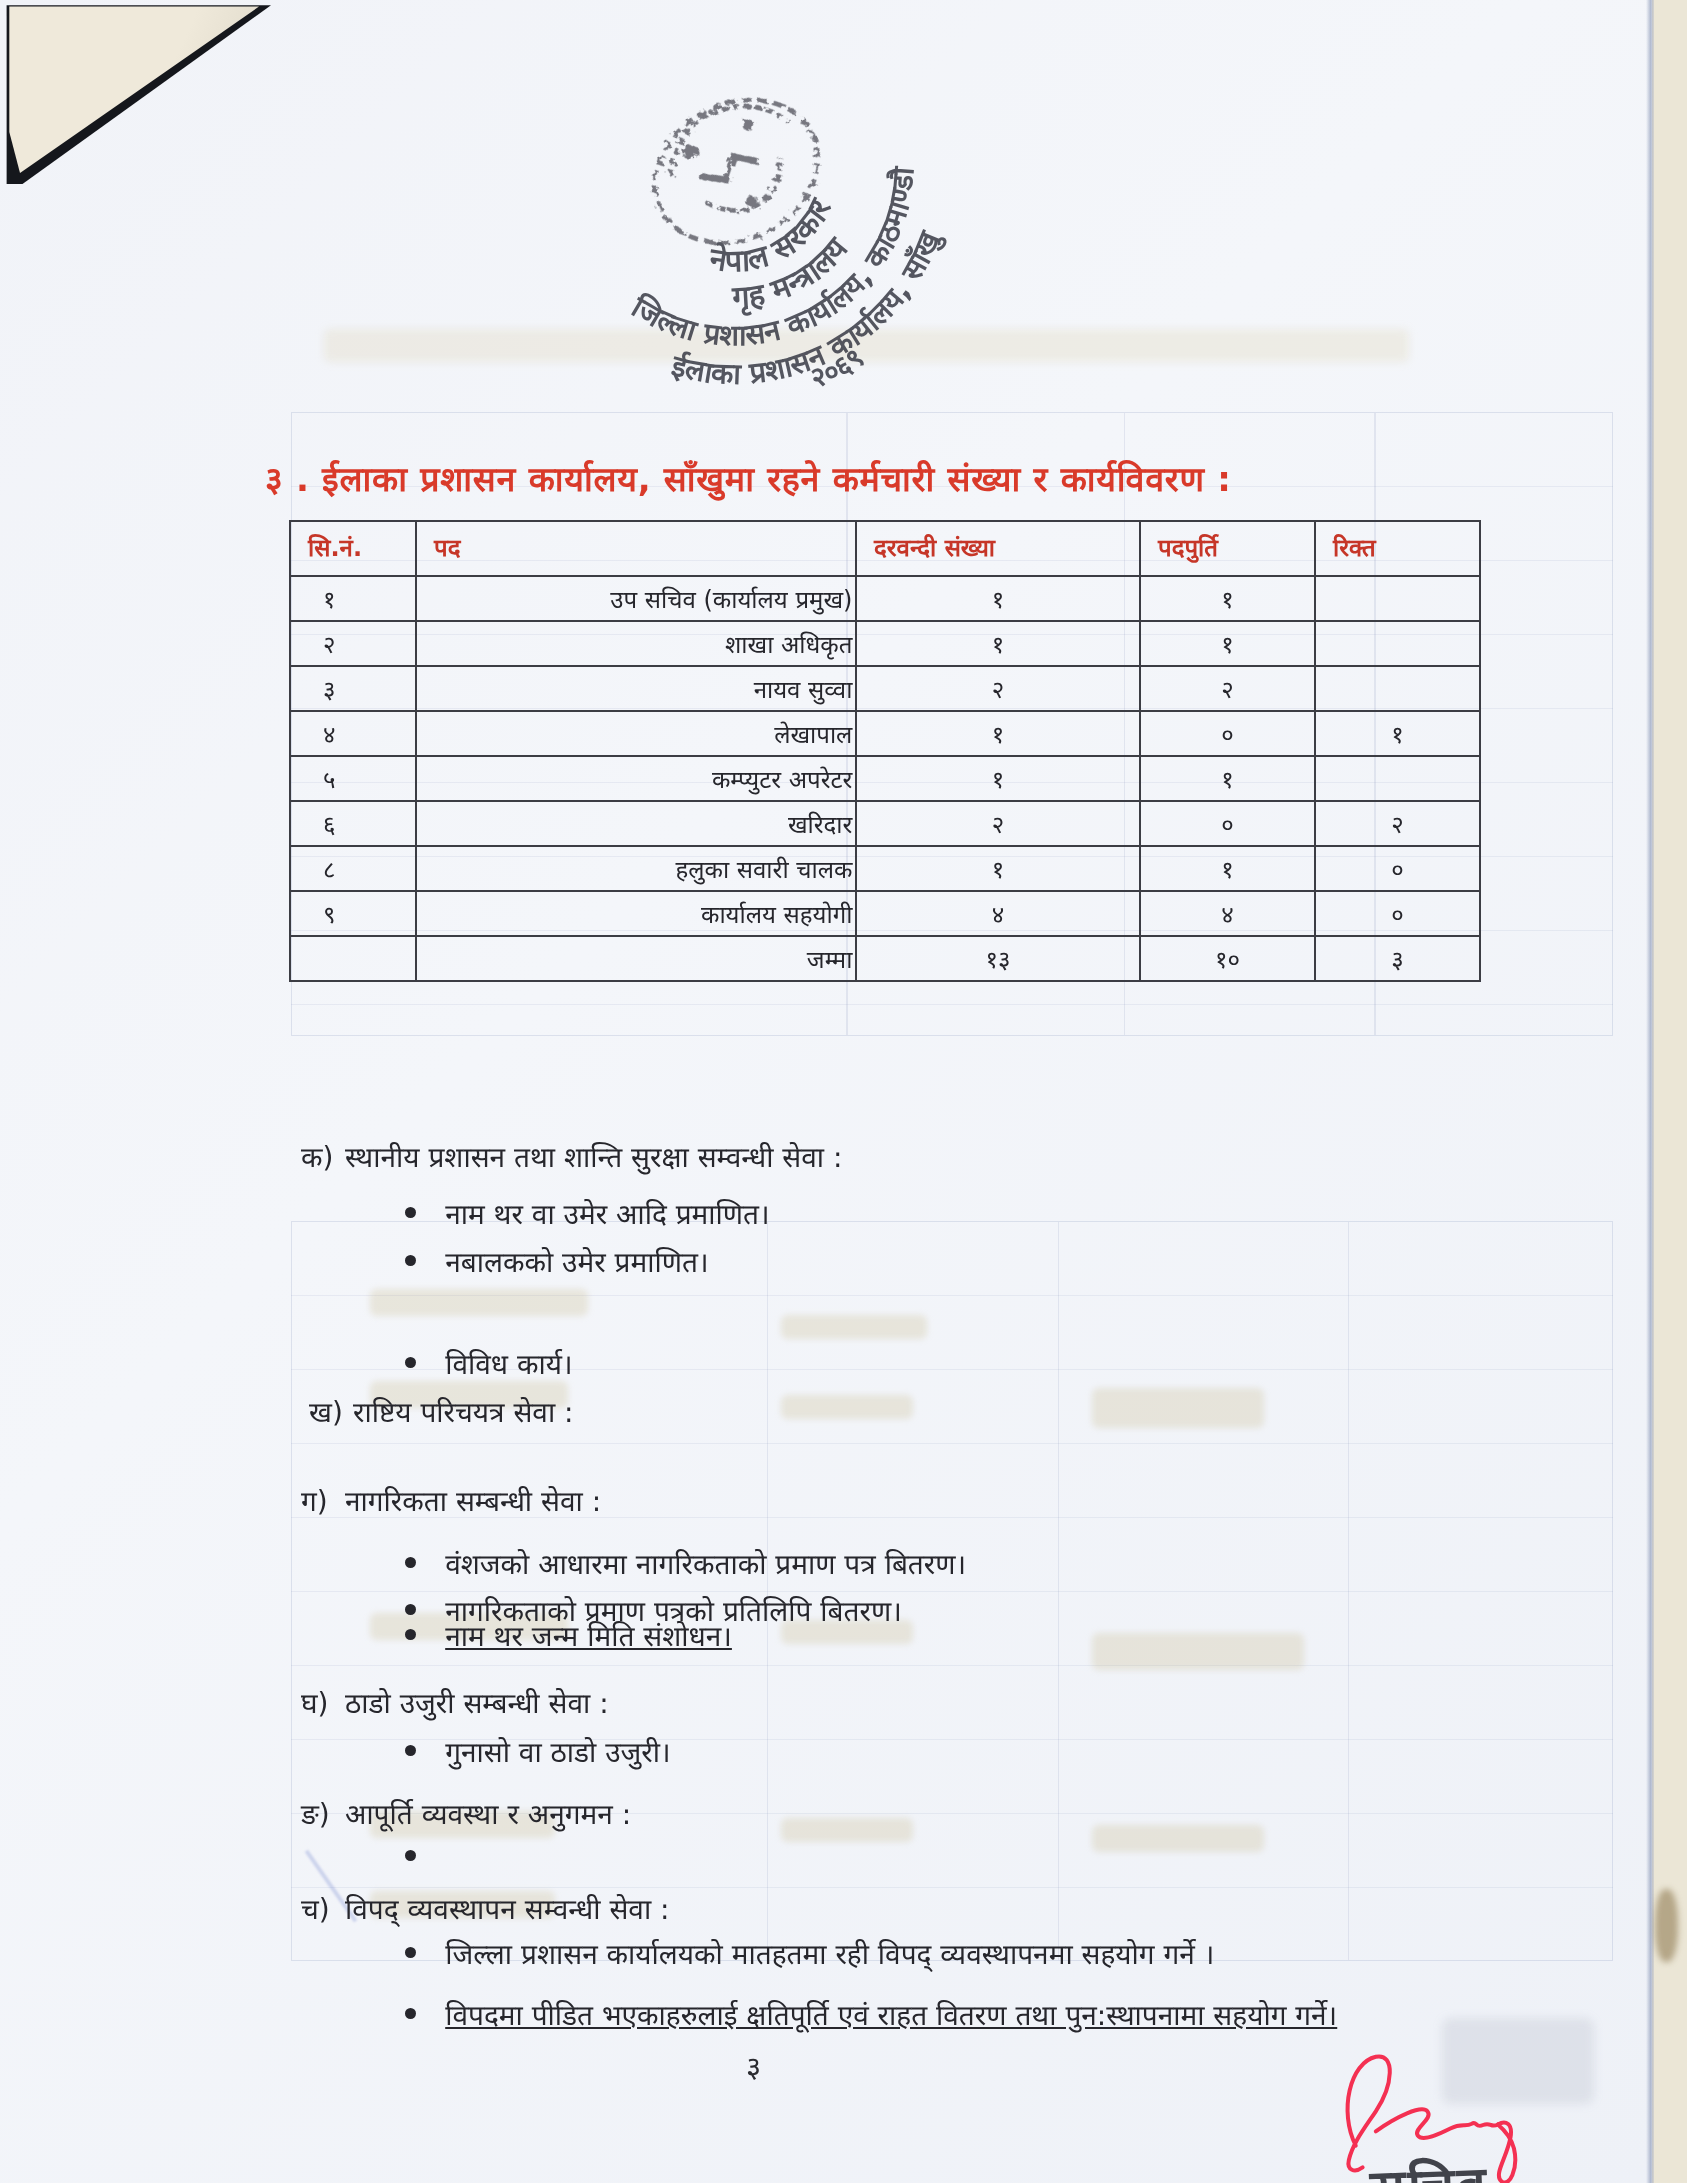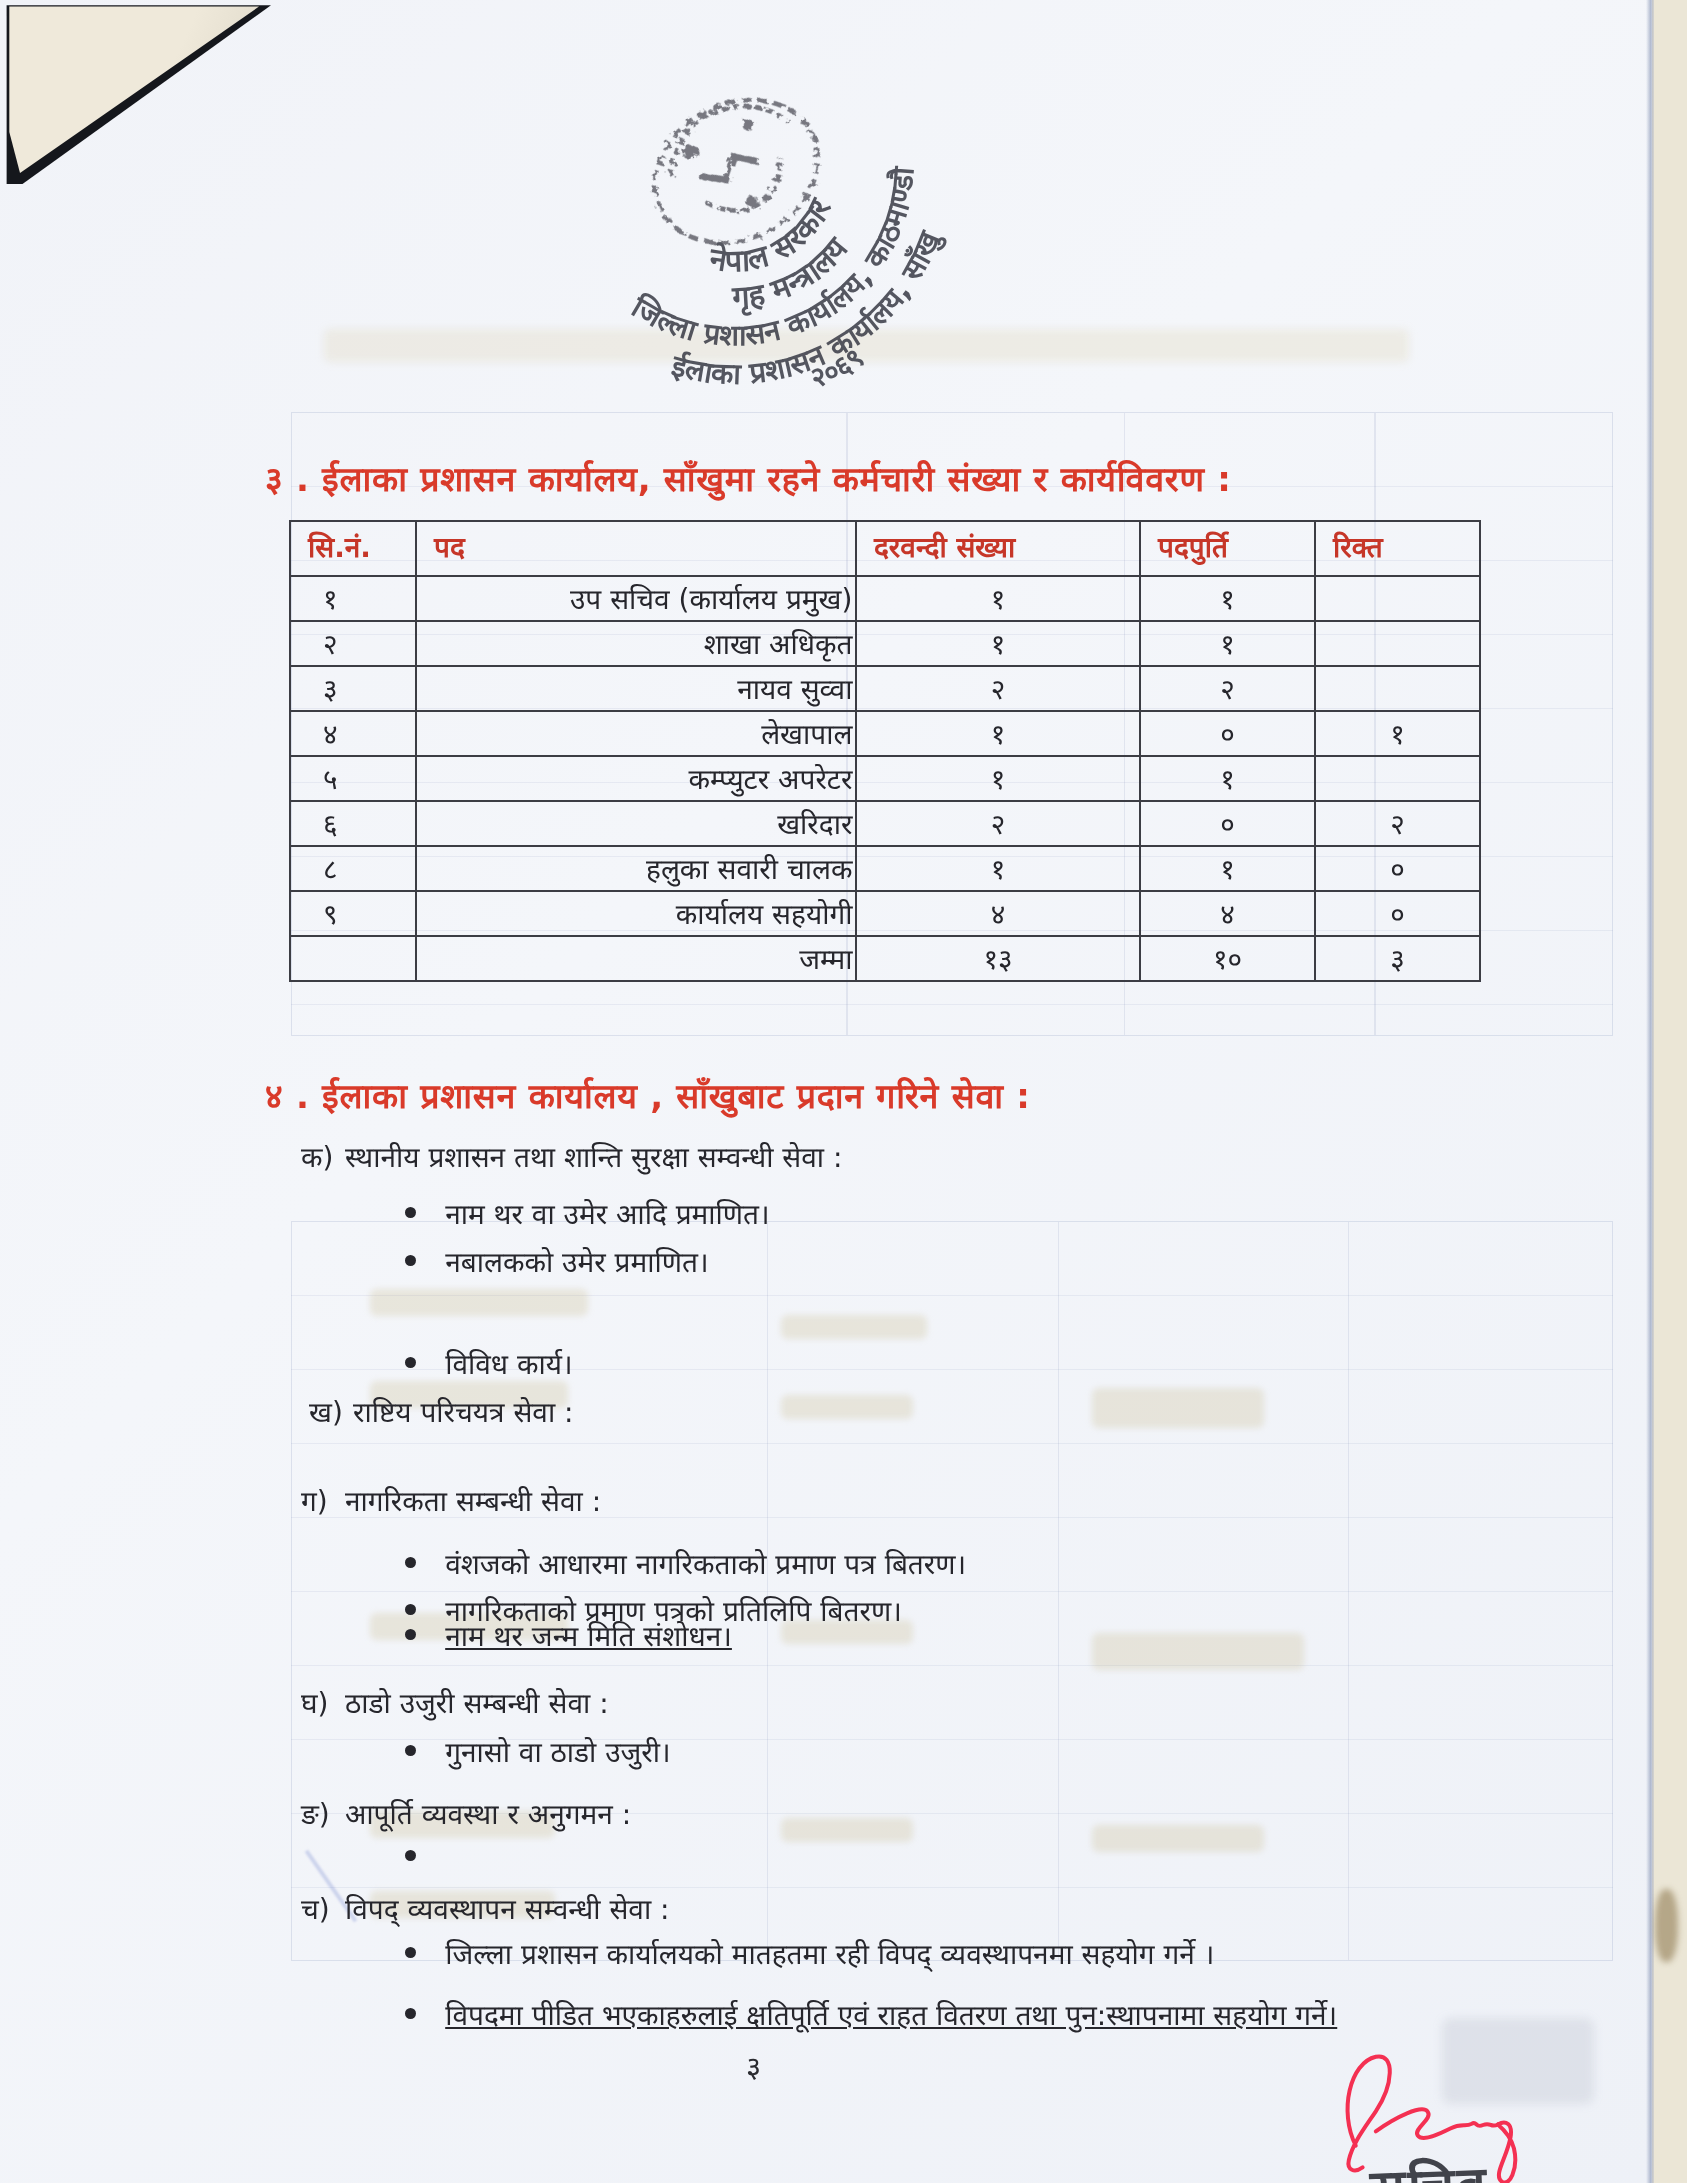--- a/index.html
+++ b/index.html
@@ -53,21 +53,21 @@
   .h-red{
     position:absolute;left:265px;color:#d93a2a;font-size:34px;font-weight:700;
     white-space:nowrap;letter-spacing:0.7px;margin-top:40px;
   }
   
   table.staff{
     position:absolute;left:289px;top:520px;width:1191px;
     border-collapse:collapse;table-layout:fixed;
   }
   table.staff th,table.staff td{
-    border:2px solid #3c3d44;font-size:28px;overflow:hidden;white-space:nowrap;
+    border:2px solid #3c3d44;font-size:24px;overflow:hidden;white-space:nowrap;
   }
   table.staff th{
     color:#c63628;text-align:left;padding:5.3px 4px 9.3px 17px;height:38px;font-weight:700;
   }
   table.staff td{height:43px;color:#26262c;text-align:center;padding:0 2.6px;}
   table.staff td.c-sn{text-align:left;padding-left:32px;}
   table.staff td.c-pad{text-align:right;padding-left:18.5px;}
   
   .line{position:absolute;left:301px;font-size:28px;color:#26262c;white-space:nowrap;}
   .line .lbl{display:inline-block;min-width:44px;}
@@ -232,21 +232,20 @@
         <tr>
           <td class="c-sn"></td>
           <td class="c-pad">जम्मा</td>
           <td>१३</td>
           <td>१०</td>
           <td>३</td>
         </tr>
       </tbody>
     </table>
 
-  <div class="h-red" style="top:1032px;">४ . ईलाका प्रशासन कार्यालय ,  साँखुबाट प्रदान गरिने सेवा :</div>
 
   <div class="line head" style="top:1137px;">
     <span class="lbl">क)</span><span>स्थानीय प्रशासन तथा शान्ति सुरक्षा सम्वन्धी सेवा :</span>
   </div>
   <div class="line bul" style="top:1194px;"><span class="dot"></span><span>नाम थर वा उमेर आदि प्रमाणित।</span></div>
   <div class="line bul" style="top:1242px;"><span class="dot"></span><span>नबालकको उमेर प्रमाणित।</span></div>
   <div class="line bul" style="top:1344px;"><span class="dot"></span><span>विविध कार्य।</span></div>
 
   <div class="line head" style="top:1392px;margin-left:8px;">
     <span class="lbl">ख)</span><span>राष्टिय परिचयत्र सेवा :</span>

